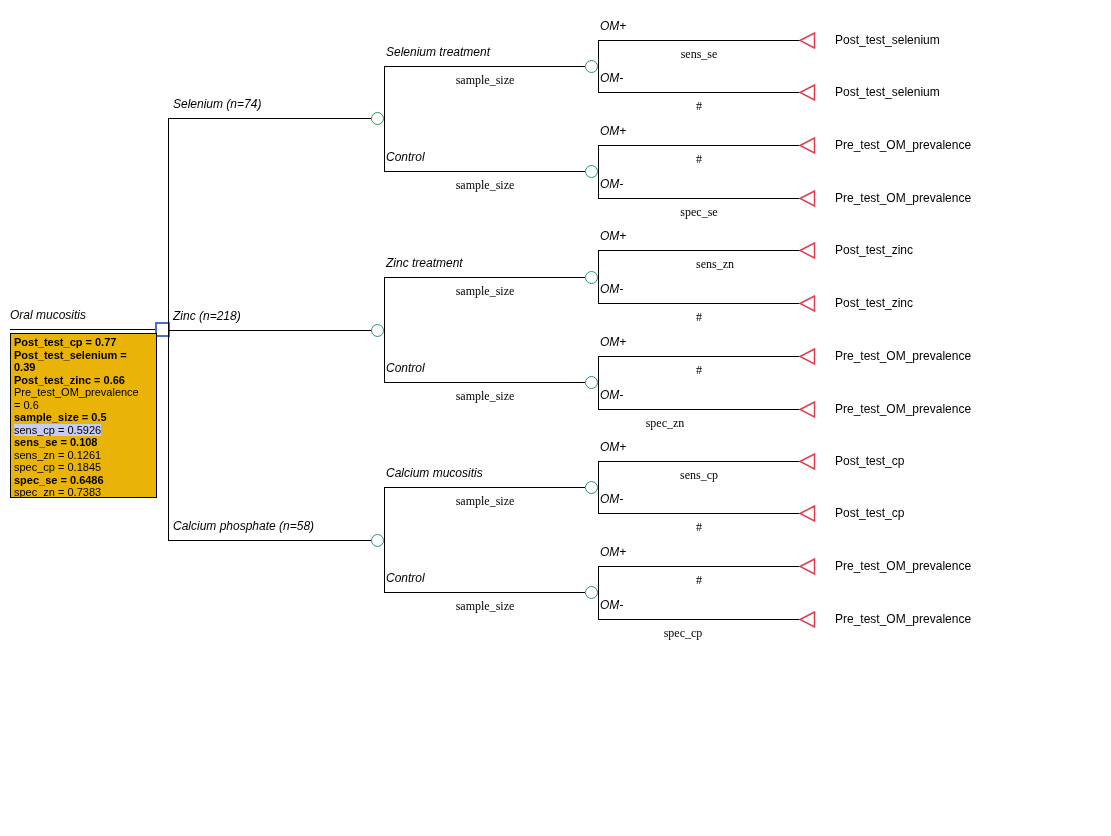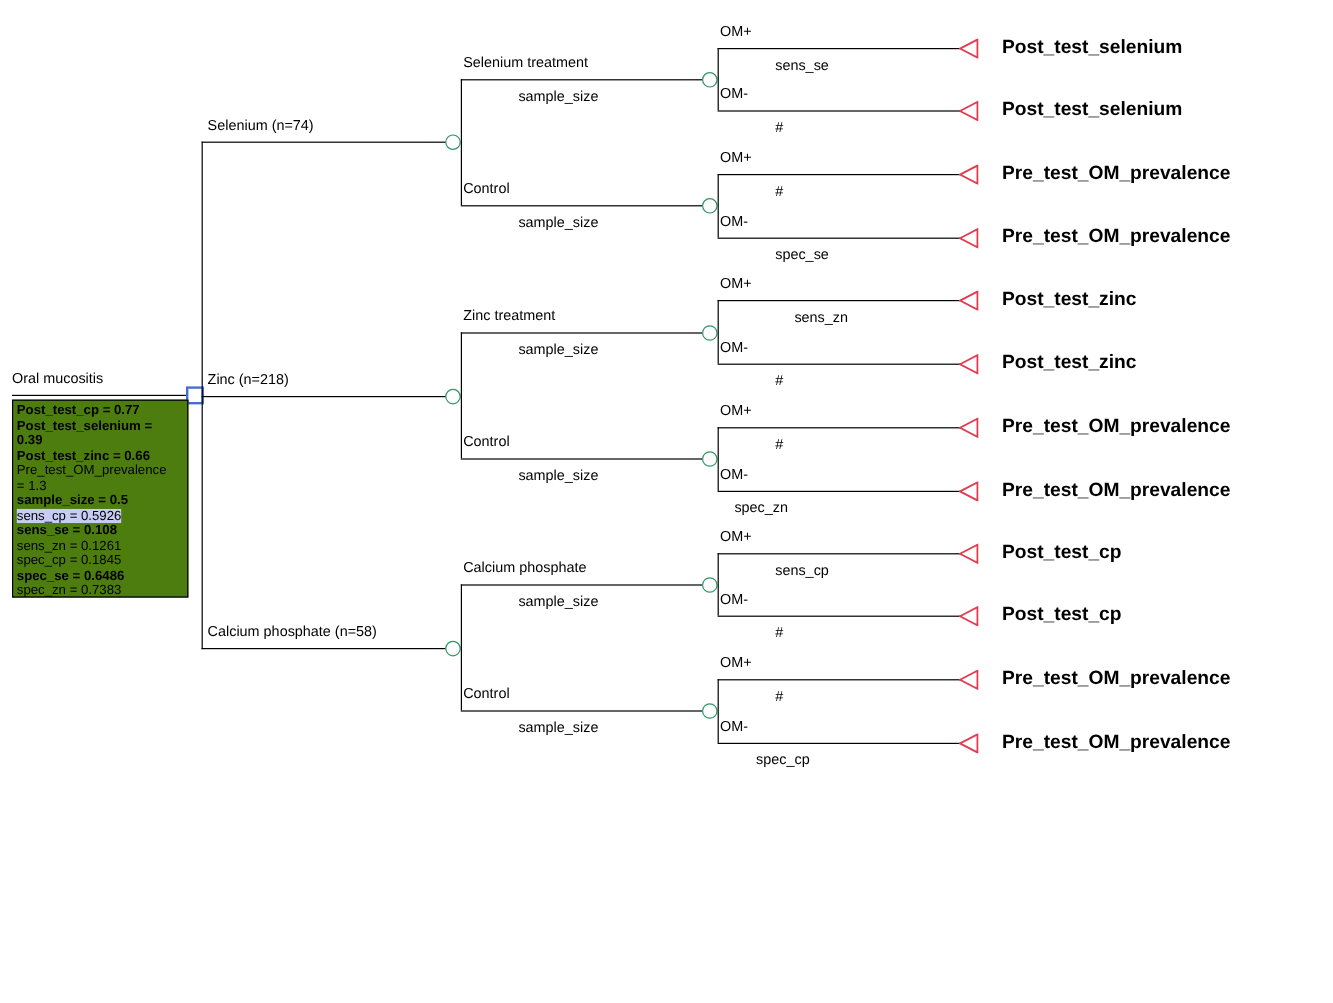--- a/index.html
+++ b/index.html
@@ -1,50 +1,50 @@
 <!DOCTYPE html>
 <html><head>
 <meta charset="utf-8">
 <style>
   html,body{margin:0;padding:0;background:#fff;}
   #canvas{position:relative;width:1111px;height:836px;background:#fff;overflow:hidden;
           font-family:"Liberation Sans",sans-serif;color:#000;}
-  .lbl{position:absolute;font-size:12px;line-height:14px;white-space:nowrap;}
-  .pay{position:absolute;font-size:16px;line-height:14px;font-weight:bold;white-space:nowrap;}
-  .mono{position:absolute;font-family:Liberation Sans, sans-serif;font-size:12px;line-height:14px;
-        width:202px;white-space:nowrap;padding-left:48px;}
+  .lbl{position:absolute;font-size:12px;line-height:14px;white-space:nowrap;font-style:italic;}
+  .pay{position:absolute;font-size:12px;line-height:14px;font-weight:normal;white-space:nowrap;}
+  .mono{position:absolute;font-family:Liberation Serif, serif;font-size:12px;line-height:14px;
+        width:202px;text-align:center;white-space:nowrap;}
   .hl{position:absolute;height:1px;background:#000;display:block;}
   .vl{position:absolute;width:1px;background:#000;display:block;}
   .circ{position:absolute;width:13px;height:13px;border:1.5px solid #2d9662;border-radius:50%;
         background:#fff;box-sizing:border-box;}
   .sq{position:absolute;width:15px;height:15px;border:2px solid #466ed2;background:#fff;box-sizing:border-box;}
   .tri{position:absolute;}
   #varbox{position:absolute;left:10px;top:333px;width:147px;height:165px;border:1px solid #000;
-          background:#4d7c0f;box-sizing:border-box;padding:2px 0 0 0;}
+          background:#eab308;box-sizing:border-box;padding:2px 0 0 0;}
   .vrow{font-size:11px;line-height:12.5px;padding-left:3px;white-space:nowrap;overflow:hidden;}
   .vrow.b{font-weight:bold;}
   .vrow .hlt{background:#c7cdf2;}
 </style>
 </head>
 <body>
 
 <div id="canvas">
 
   <div class="lbl" style="left:10px;top:308px">Oral mucositis</div>
   <i class="hl" style="left:10px;top:329px;width:145px"></i>
   <span class="sq" style="left:155px;top:322px"></span>
   <i class="vl" style="left:168px;top:118px;height:423px"></i>
 
   <div id="varbox">
     <div class="vrow b"><span>Post_test_cp = 0.77</span></div>
     <div class="vrow b"><span>Post_test_selenium =</span></div>
     <div class="vrow b"><span>0.39</span></div>
     <div class="vrow b"><span>Post_test_zinc = 0.66</span></div>
     <div class="vrow"><span>Pre_test_OM_prevalence</span></div>
-    <div class="vrow"><span>= 1.3</span></div>
+    <div class="vrow"><span>= 0.6</span></div>
     <div class="vrow b"><span>sample_size = 0.5</span></div>
     <div class="vrow"><span class="hlt">sens_cp = 0.5926</span></div>
     <div class="vrow b"><span>sens_se = 0.108</span></div>
     <div class="vrow"><span>sens_zn = 0.1261</span></div>
     <div class="vrow"><span>spec_cp = 0.1845</span></div>
     <div class="vrow b"><span>spec_se = 0.6486</span></div>
     <div class="vrow"><span>spec_zn = 0.7383</span></div>
   </div>
 
   <div class="lbl" style="left:173px;top:97px">Selenium (n=74)</div>
@@ -143,21 +143,21 @@
   <svg class="tri" style="left:799px;top:401px" width="17" height="17">
       <path d="M1 8.5 L15.5 1 L15.5 16 Z" fill="#fff" stroke="#e13c50" stroke-width="1.5"></path>
     </svg>
   <div class="pay" style="left:835px;top:402px">Pre_test_OM_prevalence</div>
 
   <div class="lbl" style="left:173px;top:519px">Calcium phosphate (n=58)</div>
   <i class="hl" style="left:168px;top:540px;width:204px"></i>
   <span class="circ" style="left:371px;top:534px"></span>
   <i class="vl" style="left:384px;top:487px;height:105px"></i>
 
-  <div class="lbl" style="left:386px;top:466px">Calcium phosphate</div>
+  <div class="lbl" style="left:386px;top:466px">Calcium mucositis</div>
   <i class="hl" style="left:384px;top:487px;width:201px"></i>
   <div class="mono" style="left:384px;top:494px">sample_size</div>
   <span class="circ" style="left:585px;top:481px"></span>
   <i class="vl" style="left:598px;top:461px;height:52px"></i>
 
   <div class="lbl" style="left:600px;top:440px">OM+</div>
   <i class="hl" style="left:598px;top:461px;width:202px"></i>
   <div class="mono" style="left:598px;top:468px">sens_cp</div>
   <svg class="tri" style="left:799px;top:453px" width="17" height="17">
       <path d="M1 8.5 L15.5 1 L15.5 16 Z" fill="#fff" stroke="#e13c50" stroke-width="1.5"></path>

